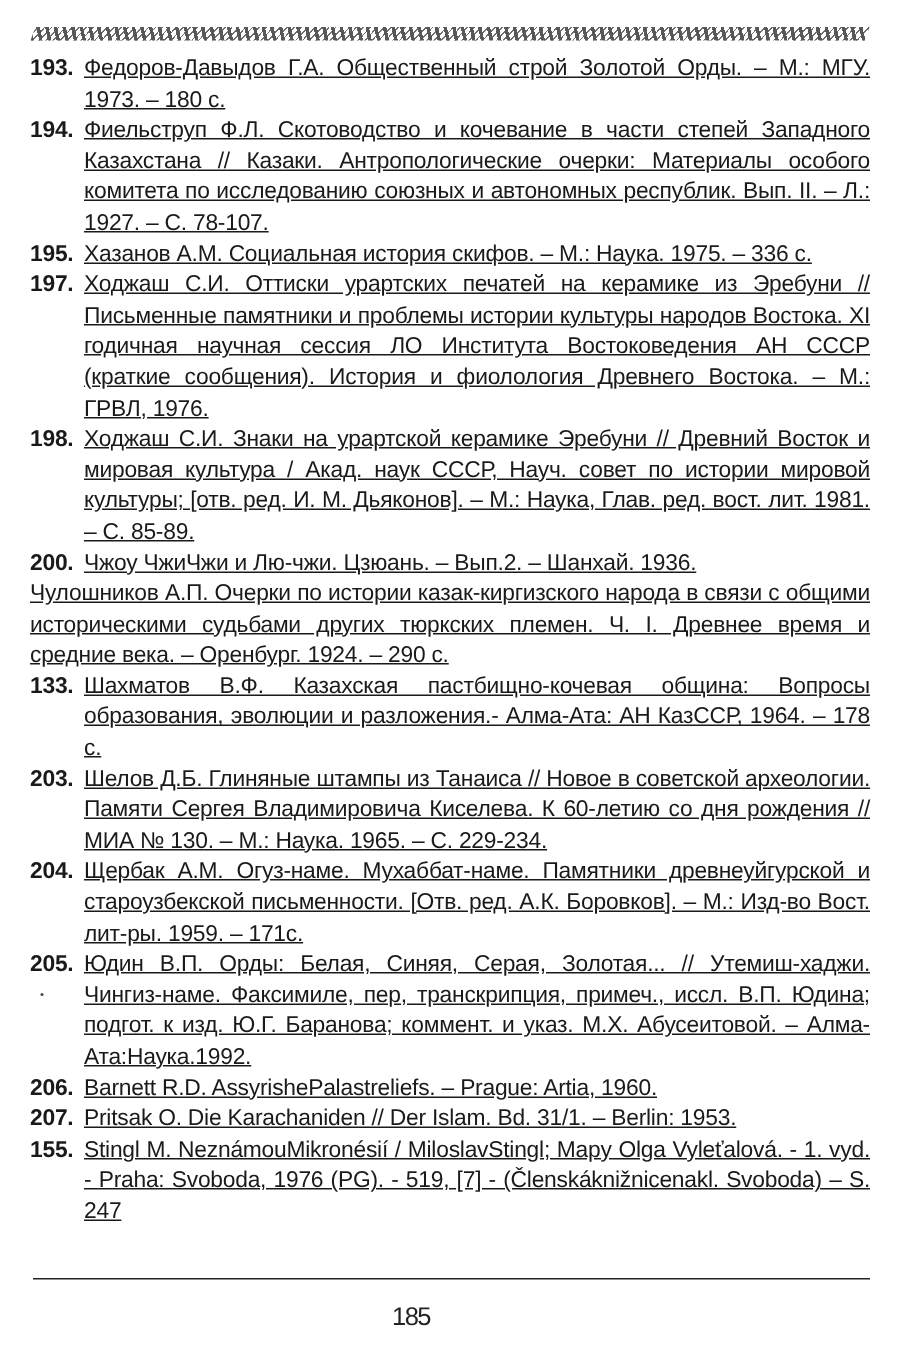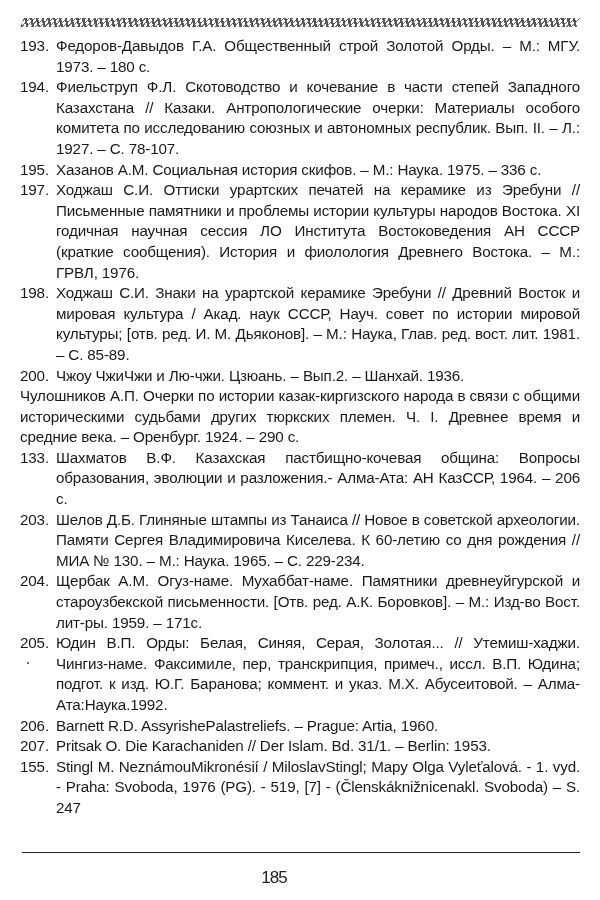--- a/index.html
+++ b/index.html
@@ -14,22 +14,22 @@
       repeating-linear-gradient(-60deg, #555 0 1px, transparent 1px 4px);
     opacity: 0.85;
     transform: skewX(-20deg);
   }
   .refs {
     position: absolute; left: 20px; top: 36px; width: 560px;
     list-style: none; margin: 0; padding: 0;
     font-size: 15.2px; line-height: 20.6px; letter-spacing: -0.15px;
   }
   .ref { display: flex; margin: 0; padding: 0; }
-  .ref .num { flex: 0 0 36px; font-weight: normal; }
-  .ref .txt { flex: 1 1 auto; text-align: justify; }
+  .ref .num { flex: 0 0 36px; font-weight: bold; }
+  .ref .txt { flex: 1 1 auto; text-align: justify; text-decoration: underline; }
   .stray-dot {
     position: absolute; left: 27px; top: 662px; width: 2px; height: 2px; background: #444; border-radius: 50%;
   }
   .footer-rule {
     position: absolute; left: 22px; top: 852px; width: 558px; height: 1px; background: #222;
   }
   .page-number {
     position: absolute; left: 0; width: 548px; top: 868px; text-align: center;
     font-size: 17px; letter-spacing: -1px; color: #222;
   }
@@ -62,21 +62,21 @@
     </li>
   <li class="ref">
       <span class="num">200.</span>
       <span class="txt">Чжоу ЧжиЧжи и Лю-чжи. Цзюань. – Вып.2.  – Шанхай. 1936.</span>
     </li>
   <li class="ref">
       <span class="txt">Чулошников А.П. Очерки по истории казак-киргизского народа в связи с общими историческими судьбами других тюркских племен. Ч. I. Древнее время и средние века. – Оренбург. 1924. – 290 с.</span>
     </li>
   <li class="ref">
       <span class="num">133.</span>
-      <span class="txt">Шахматов В.Ф. Казахская пастбищно-кочевая община: Вопросы образования, эволюции и разложения.- Алма-Ата: АН КазССР, 1964. – 206 с.</span>
+      <span class="txt">Шахматов В.Ф. Казахская пастбищно-кочевая община: Вопросы образования, эволюции и разложения.- Алма-Ата: АН КазССР, 1964. – 178 с.</span>
     </li>
   <li class="ref">
       <span class="num">203.</span>
       <span class="txt">Шелов Д.Б. Глиняные штампы из Танаиса // Новое в советской археологии. Памяти Сергея Владимировича Киселева. К 60-летию со дня рождения // МИА № 130. – М.: Наука. 1965. – С. 229-234.</span>
     </li>
   <li class="ref">
       <span class="num">204.</span>
       <span class="txt">Щербак А.М. Огуз-наме. Мухаббат-наме. Памятники древнеуйгурской и староузбекской письменности. [Отв. ред. А.К. Боровков]. – М.: Изд-во Вост. лит-ры. 1959. – 171с.</span>
     </li>
   <li class="ref">

